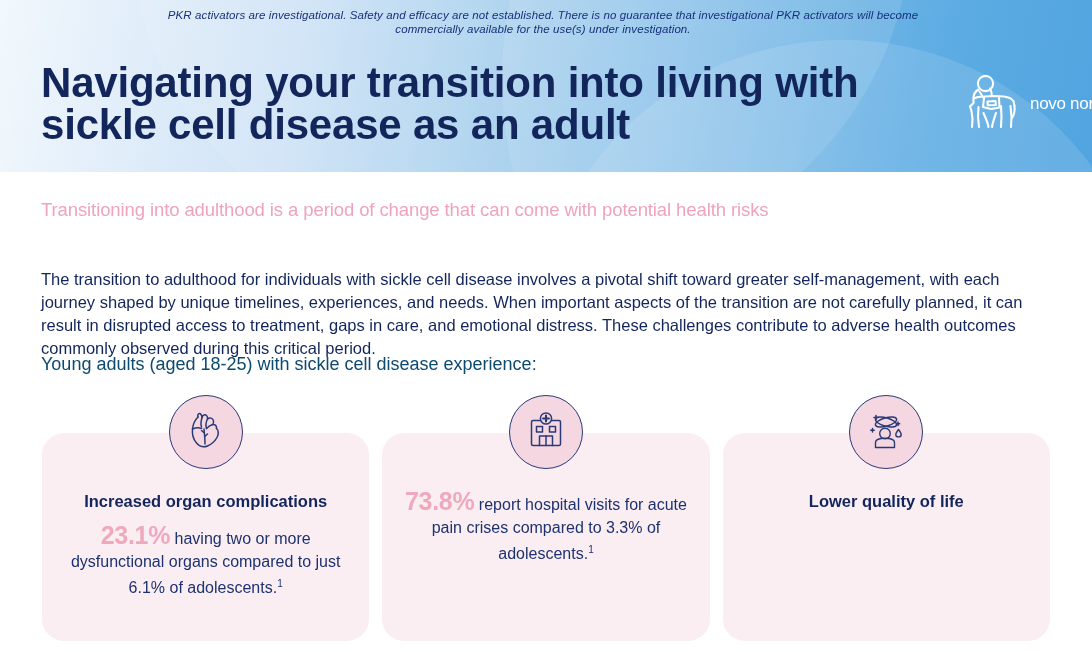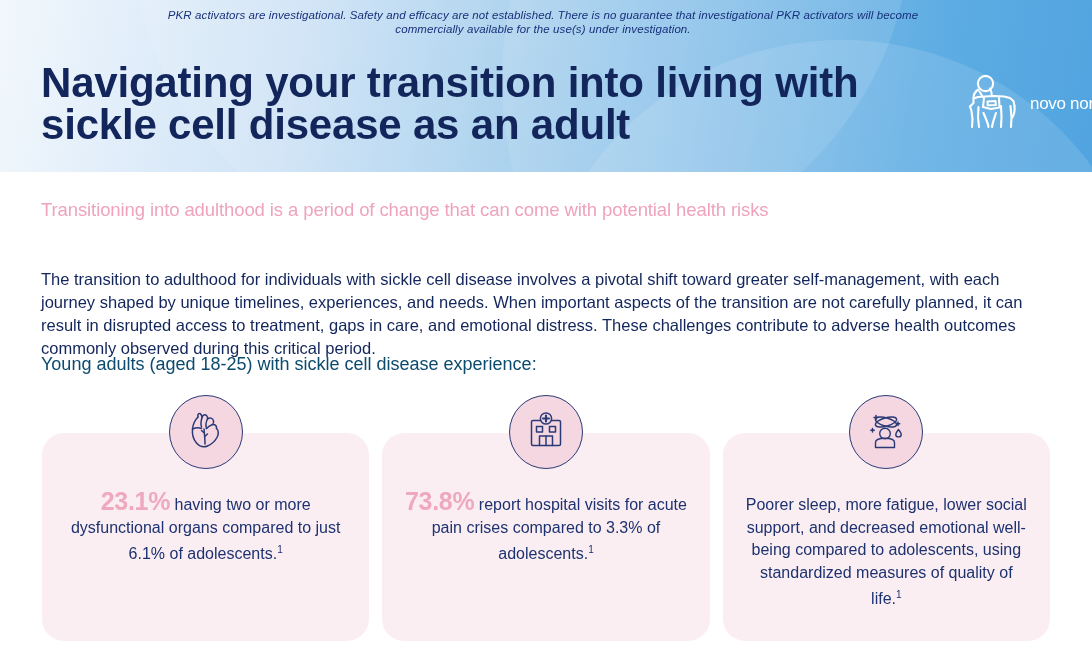--- a/index.html
+++ b/index.html
@@ -266,20 +266,21 @@
             <path d="M31.5 18.5 C33.5 20 34 24 32 27.5 C30 31 26 34.5 22.5 36 C19 37.5 14.5 36.5 11.5 33 C8.5 29.5 7 24 7.5 19 C8 14 10 10 13 7"></path>
             <path d="M17 7.5 C16 11 15.5 14.5 16.5 17"></path>
             <path d="M22.5 9 C21 12 20.5 15.5 21.5 18.5"></path>
             <path d="M19 19 C19.5 24 20 29 20 34"></path>
             <path d="M19.3 23 L16.5 20.5"></path>
             <path d="M19.7 26.5 L22.5 24"></path>
             <path d="M7.5 19 C11 17.5 14 17.5 16.5 18.5"></path>
             <path d="M27.5 14.5 C25 15.5 23 17 21.5 18.5"></path>
           </svg>
         </div>
+        <div class="card-title">Increased organ complications</div>
         <div class="card-body"><span class="stat">23.1%</span><span> having two or more dysfunctional organs compared to just 6.1% of adolescents.</span><sup>1</sup></div>
       </div>
 
       <div class="card card--2">
         <div class="card-icon">
           <svg width="44" height="42" viewBox="0 0 44 42" fill="none" stroke="#2a3a77" stroke-width="1.5" stroke-linejoin="round" stroke-linecap="round">
             <rect x="7.5" y="9.5" width="29" height="25" rx="1.5"></rect>
             <circle cx="22" cy="7.5" r="5.6" fill="#f4d7e1"></circle>
             <path d="M22 4.6 L22 10.4 M19.1 7.5 L24.9 7.5" stroke-width="2.1"></path>
             <rect x="12.5" y="15.5" width="6" height="5.5"></rect>
@@ -297,18 +298,18 @@
             <ellipse cx="24" cy="11" rx="11" ry="4.2" transform="rotate(16 24 11)"></ellipse>
             <ellipse cx="24" cy="11" rx="11" ry="4.2" transform="rotate(-16 24 11)"></ellipse>
             <path d="M14 4.5 L14 8.5 M12 6.5 L16 6.5" stroke-width="1.5"></path>
             <path d="M36 11 L36 14.5 M34.3 12.7 L37.7 12.7" stroke-width="1.5"></path>
             <path d="M10.5 17.5 L10.5 21 M8.8 19.2 L12.2 19.2" stroke-width="1.5"></path>
             <circle cx="23" cy="22.5" r="5.3"></circle>
             <path d="M13.5 36.5 L13.5 31.5 C13.5 29 17.5 27.3 23 27.3 C28.5 27.3 32.5 29 32.5 31.5 L32.5 36.5 Z"></path>
             <path d="M36.5 18.5 C38.4 21 39.2 22.3 39.2 23.4 C39.2 24.9 38 25.9 36.5 25.9 C35 25.9 33.8 24.9 33.8 23.4 C33.8 22.3 34.6 21 36.5 18.5 Z"></path>
           </svg>
         </div>
-        <div class="card-body"><span class="stat"></span><span>Poorer sleep, more fatigue, lower social support, and decreased emotional well-being compared to adolescents, using standardized measures of quality of life.</span><sup>1</sup></div>
+        <div class="card-title">Lower quality of life</div>
       </div>
 
     </div>
   </div>
 </div>
 
 </body></html>

